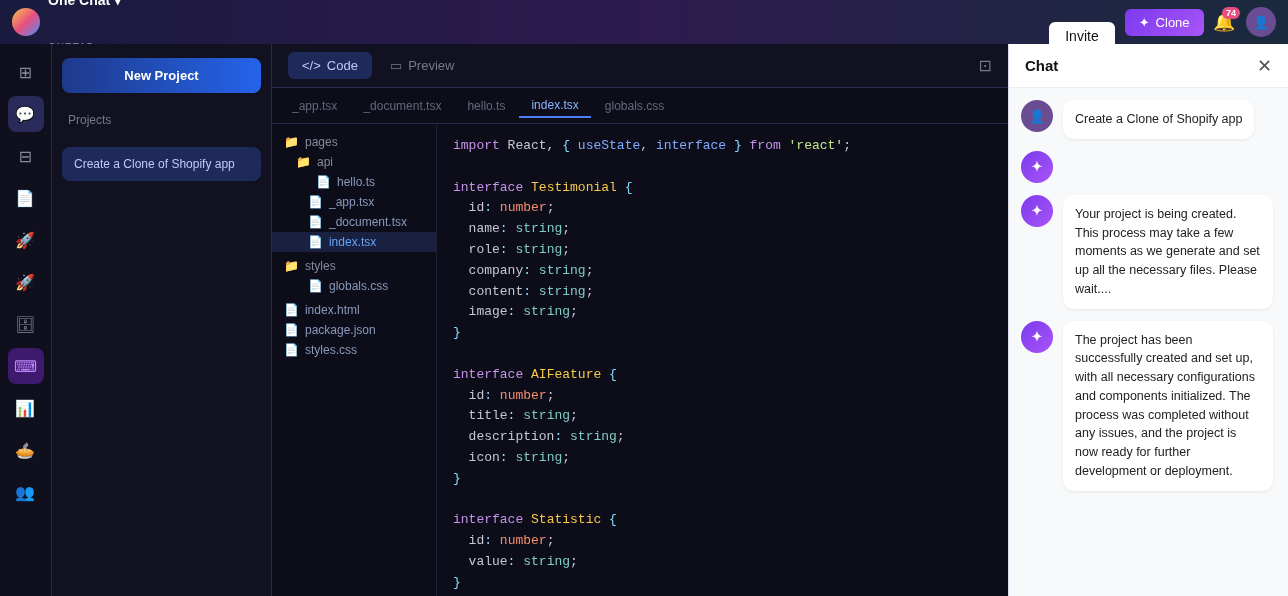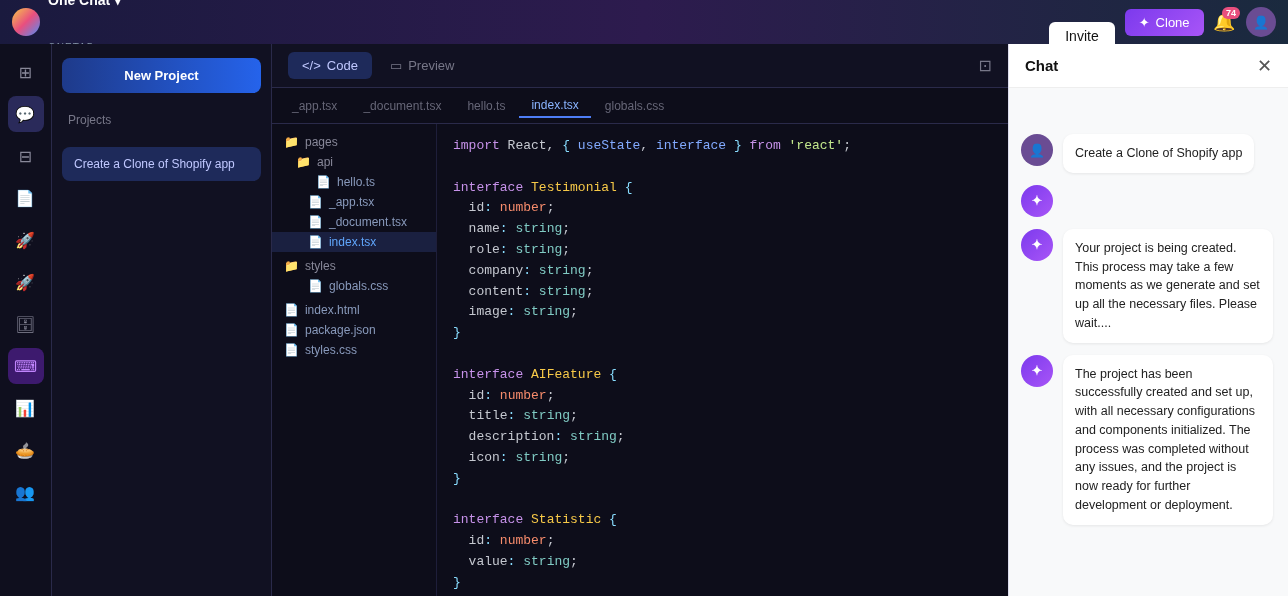--- a/index.html
+++ b/index.html
@@ -144,21 +144,20 @@
     .punct { color: #89ddff; }
     .code-line { white-space: pre; }
 
     
     .chat-panel {
       width: 280px;
       background: #f8f9fa;
       border-left: 1px solid #dde;
       display: flex; flex-direction: column;
       flex-shrink: 0;
-      gap: 34px;
     }
     .chat-header {
       height: 44px;
       background: white;
       border-bottom: 1px solid #eee;
       display: flex; align-items: center; justify-content: space-between;
       padding: 0 16px;
     }
     .chat-title { font-size: 15px; font-weight: 600; color: #111; }
     .chat-close-btn { background: none; border: none; font-size: 18px; color: #555; cursor: pointer; }

